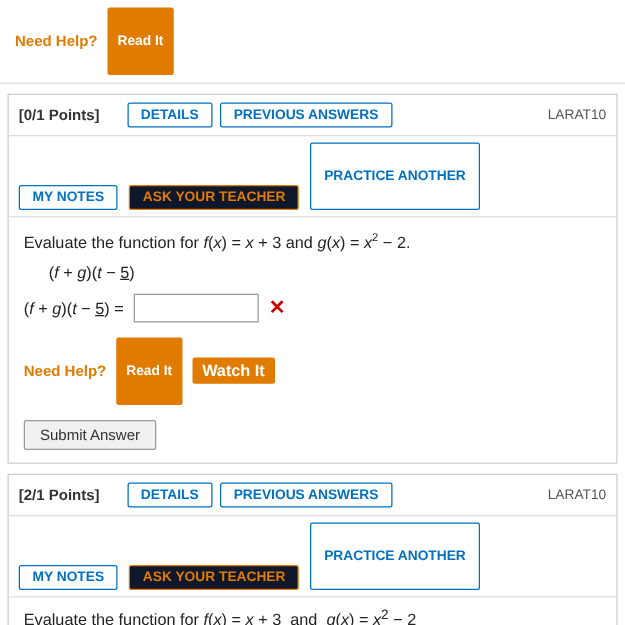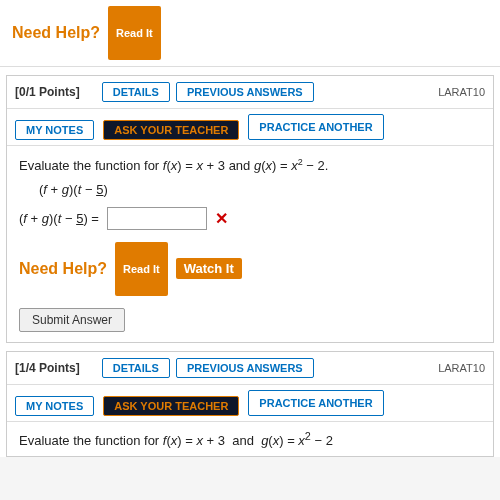--- a/index.html
+++ b/index.html
@@ -23,21 +23,21 @@
       padding: 6px 12px;
       border-bottom: 1px solid #ddd;
       display: flex;
       align-items: center;
       gap: 8px;
     }
 
     .need-help-label {
       color: #e07b00;
       font-weight: bold;
-      font-size: 16px;
+      font-size: 12px;
     }
 
     .read-it-btn {
       background: #e07b00;
       color: #fff;
       border: none;
       padding: 21px 8px;
       font-size: 11px;
       font-weight: bold;
       cursor: pointer;
@@ -116,21 +116,21 @@
       font-size: 11px;
       font-weight: bold;
       cursor: pointer;
       border-radius: 2px;
     }
 
     .practice-btn {
       border: 1.5px solid #0070c0;
       color: #0070c0;
       background: #fff;
-      padding: 6px 10px;
+      padding: 20px 10px;
       font-size: 11px;
       font-weight: bold;
       cursor: pointer;
       border-radius: 2px;
     }
 
     
     .content-area {
       padding: 10px 12px;
     }
@@ -281,21 +281,21 @@
 
       
       <button class="submit-btn">Submit Answer</button>
 
     </div>
   </div>
 
   <div class="second-section">
 
     <div class="points-row">
-      <span class="points-label">[1/4 Points]</span>
+      <span class="points-label">[2/1 Points]</span>
       <button class="btn-outline">DETAILS</button>
       <button class="btn-outline">PREVIOUS ANSWERS</button>
       <span class="larat-label">LARAT10</span>
     </div>
 
     <div class="notes-row">
       <button class="my-notes-btn">MY NOTES</button>
       <button class="ask-teacher-btn">ASK YOUR TEACHER</button>
       <button class="practice-btn">PRACTICE ANOTHER</button>
     </div>

